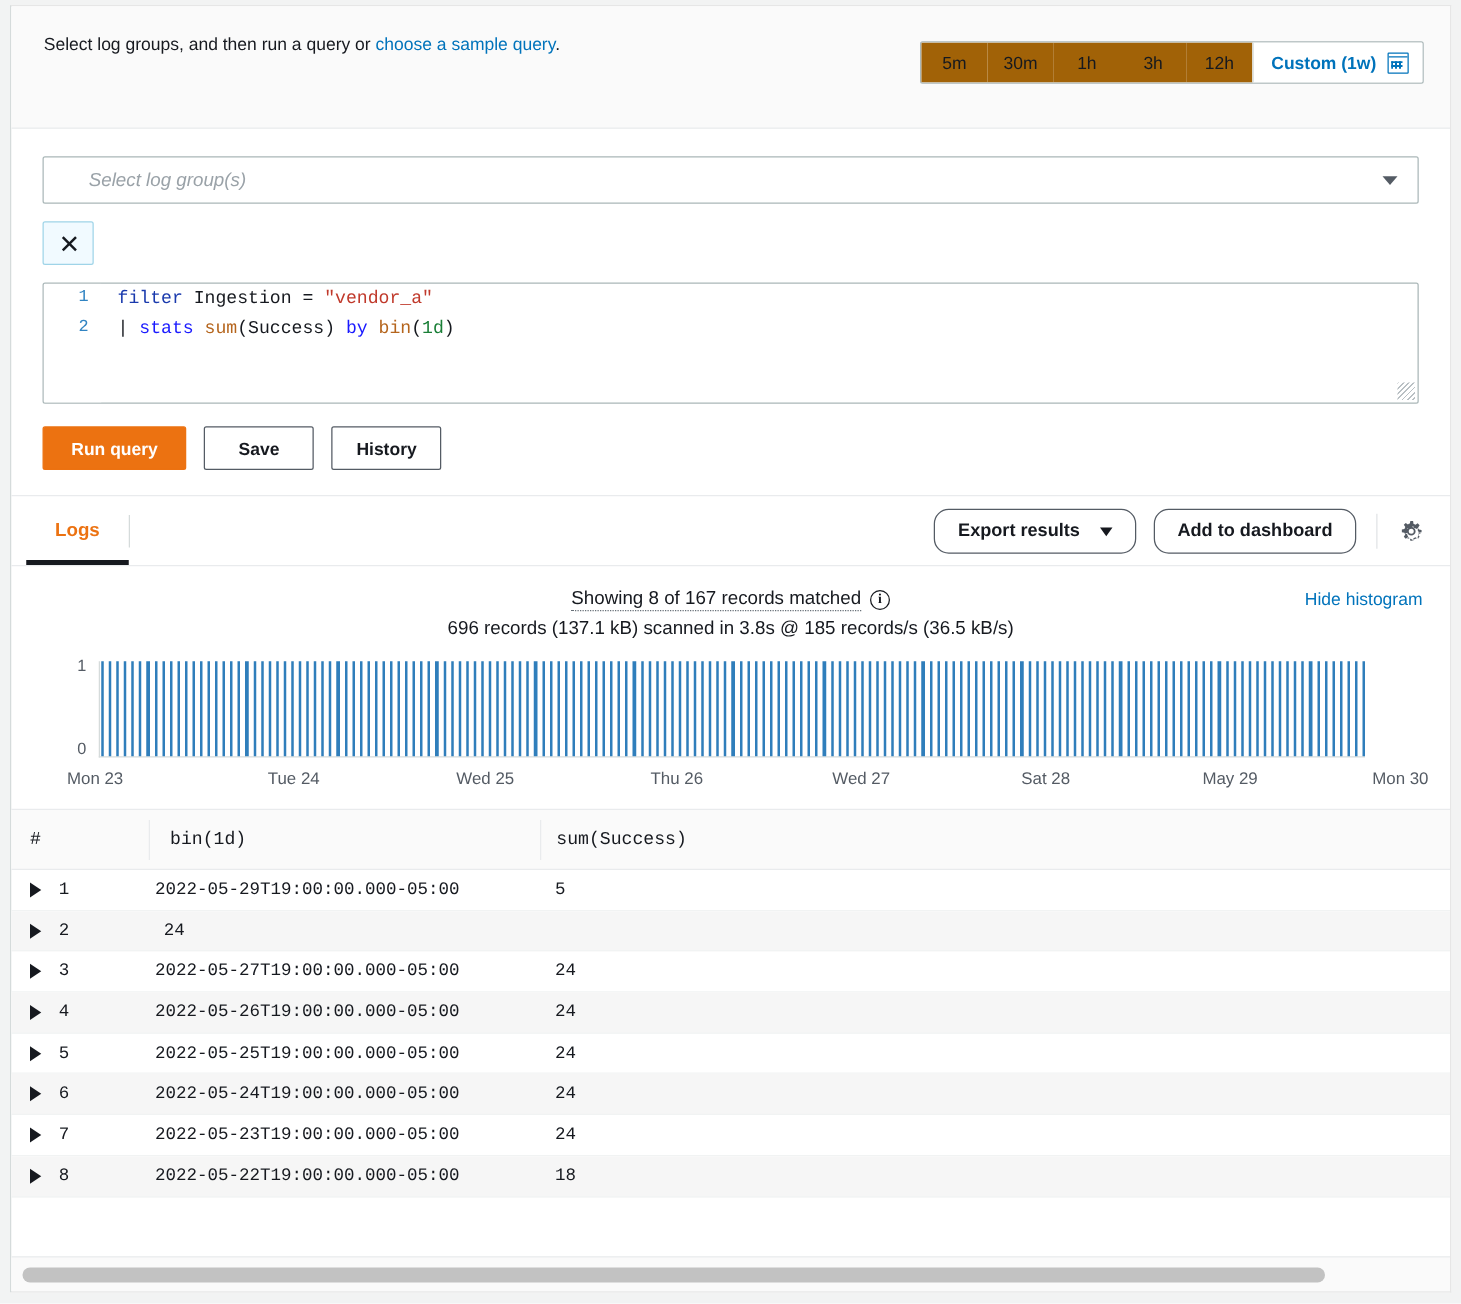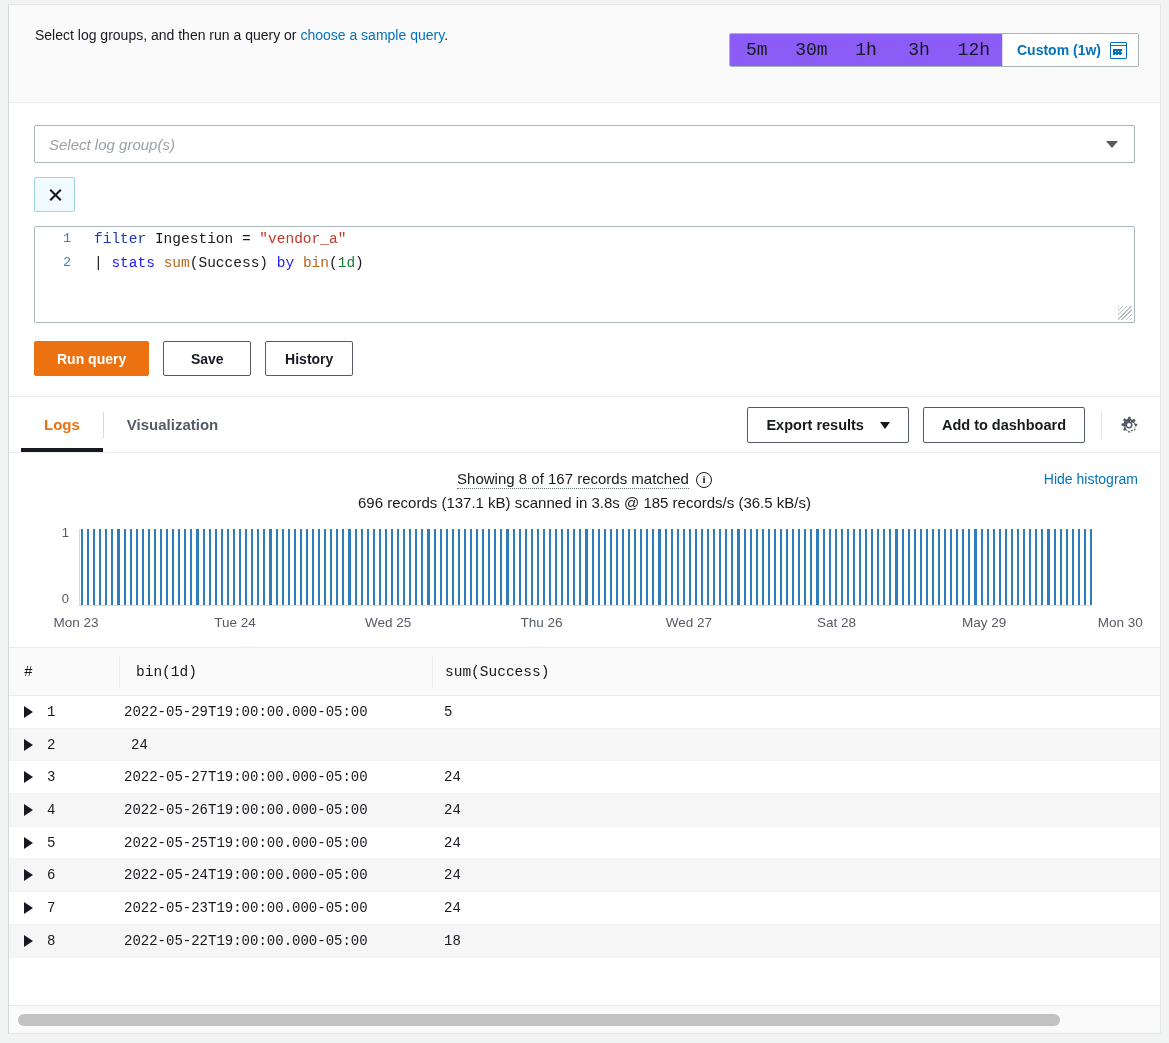--- a/index.html
+++ b/index.html
@@ -58,25 +58,24 @@
     height: 34px;
     background: #ffffff;
     border: 1px solid #aab7b8;
     border-radius: 2px;
     overflow: hidden;
   }
   .tr-btn {
     display: flex; align-items: center; justify-content: center;
     min-width: 53px;
     padding: 0 12px;
-    font-size: 18px;
-    color: #16191f;
-    cursor: pointer;
-    background: #8b5cf6;
-    font-family: Liberation Mono, monospace;
+    font-size: 14px;
+    color: #16191f;
+    cursor: pointer;
+    background: #a16207;
   }
   .tr-custom {
     display: flex; align-items: center; gap: 9px;
     padding: 0 11px 0 14px;
     border-left: 1px solid #d5dbdb;
     font-size: 14px;
     font-weight: bold;
     color: #0073bb;
     cursor: pointer;
     background: #ffffff;
@@ -114,20 +113,21 @@
     border-radius: 2px;
     background: #ffffff;
     display: flex;
     align-items: center;
     padding: 0 14px;
   }
   .lg-placeholder {
     font-size: 15px;
     font-style: italic;
     color: #9aa2a8;
+    margin-left: 22px;
   }
   .caret-down {
     position: absolute;
     right: 16px; top: 50%;
     margin-top: -3px;
     width: 0; height: 0;
     border-left: 6px solid transparent;
     border-right: 6px solid transparent;
     border-top: 7px solid #545b64;
   }
@@ -290,21 +290,21 @@
     gap: 14px;
   }
   .btn-dropdown {
     display: inline-flex;
     align-items: center;
     gap: 16px;
     height: 36px;
     padding: 0 18px;
     background: #ffffff;
     border: 1px solid #545b64;
-    border-radius: 2px;
+    border-radius: 12px;
     font-size: 14.5px;
     font-weight: bold;
     color: #16191f;
     cursor: pointer;
   }
   .mini-caret {
     width: 0; height: 0;
     border-left: 5.5px solid transparent;
     border-right: 5.5px solid transparent;
     border-top: 7px solid #16191f;
@@ -522,21 +522,20 @@
       <div class="btn-row">
         <div class="btn btn-primary">Run query</div>
         <div class="btn btn-normal">Save</div>
         <div class="btn btn-normal">History</div>
       </div>
     </div>
 
     <div class="tabs-bar">
       <div class="tab active">Logs</div>
       <div class="tab-divider"></div>
-      <div class="tab">Visualization</div>
 
       <div class="tabs-actions">
         <div class="btn-dropdown">
           <span>Export results</span>
           <span class="mini-caret"></span>
         </div>
         <div class="btn-dropdown">
           <span>Add to dashboard</span>
         </div>
         <div class="sep-v"></div>

